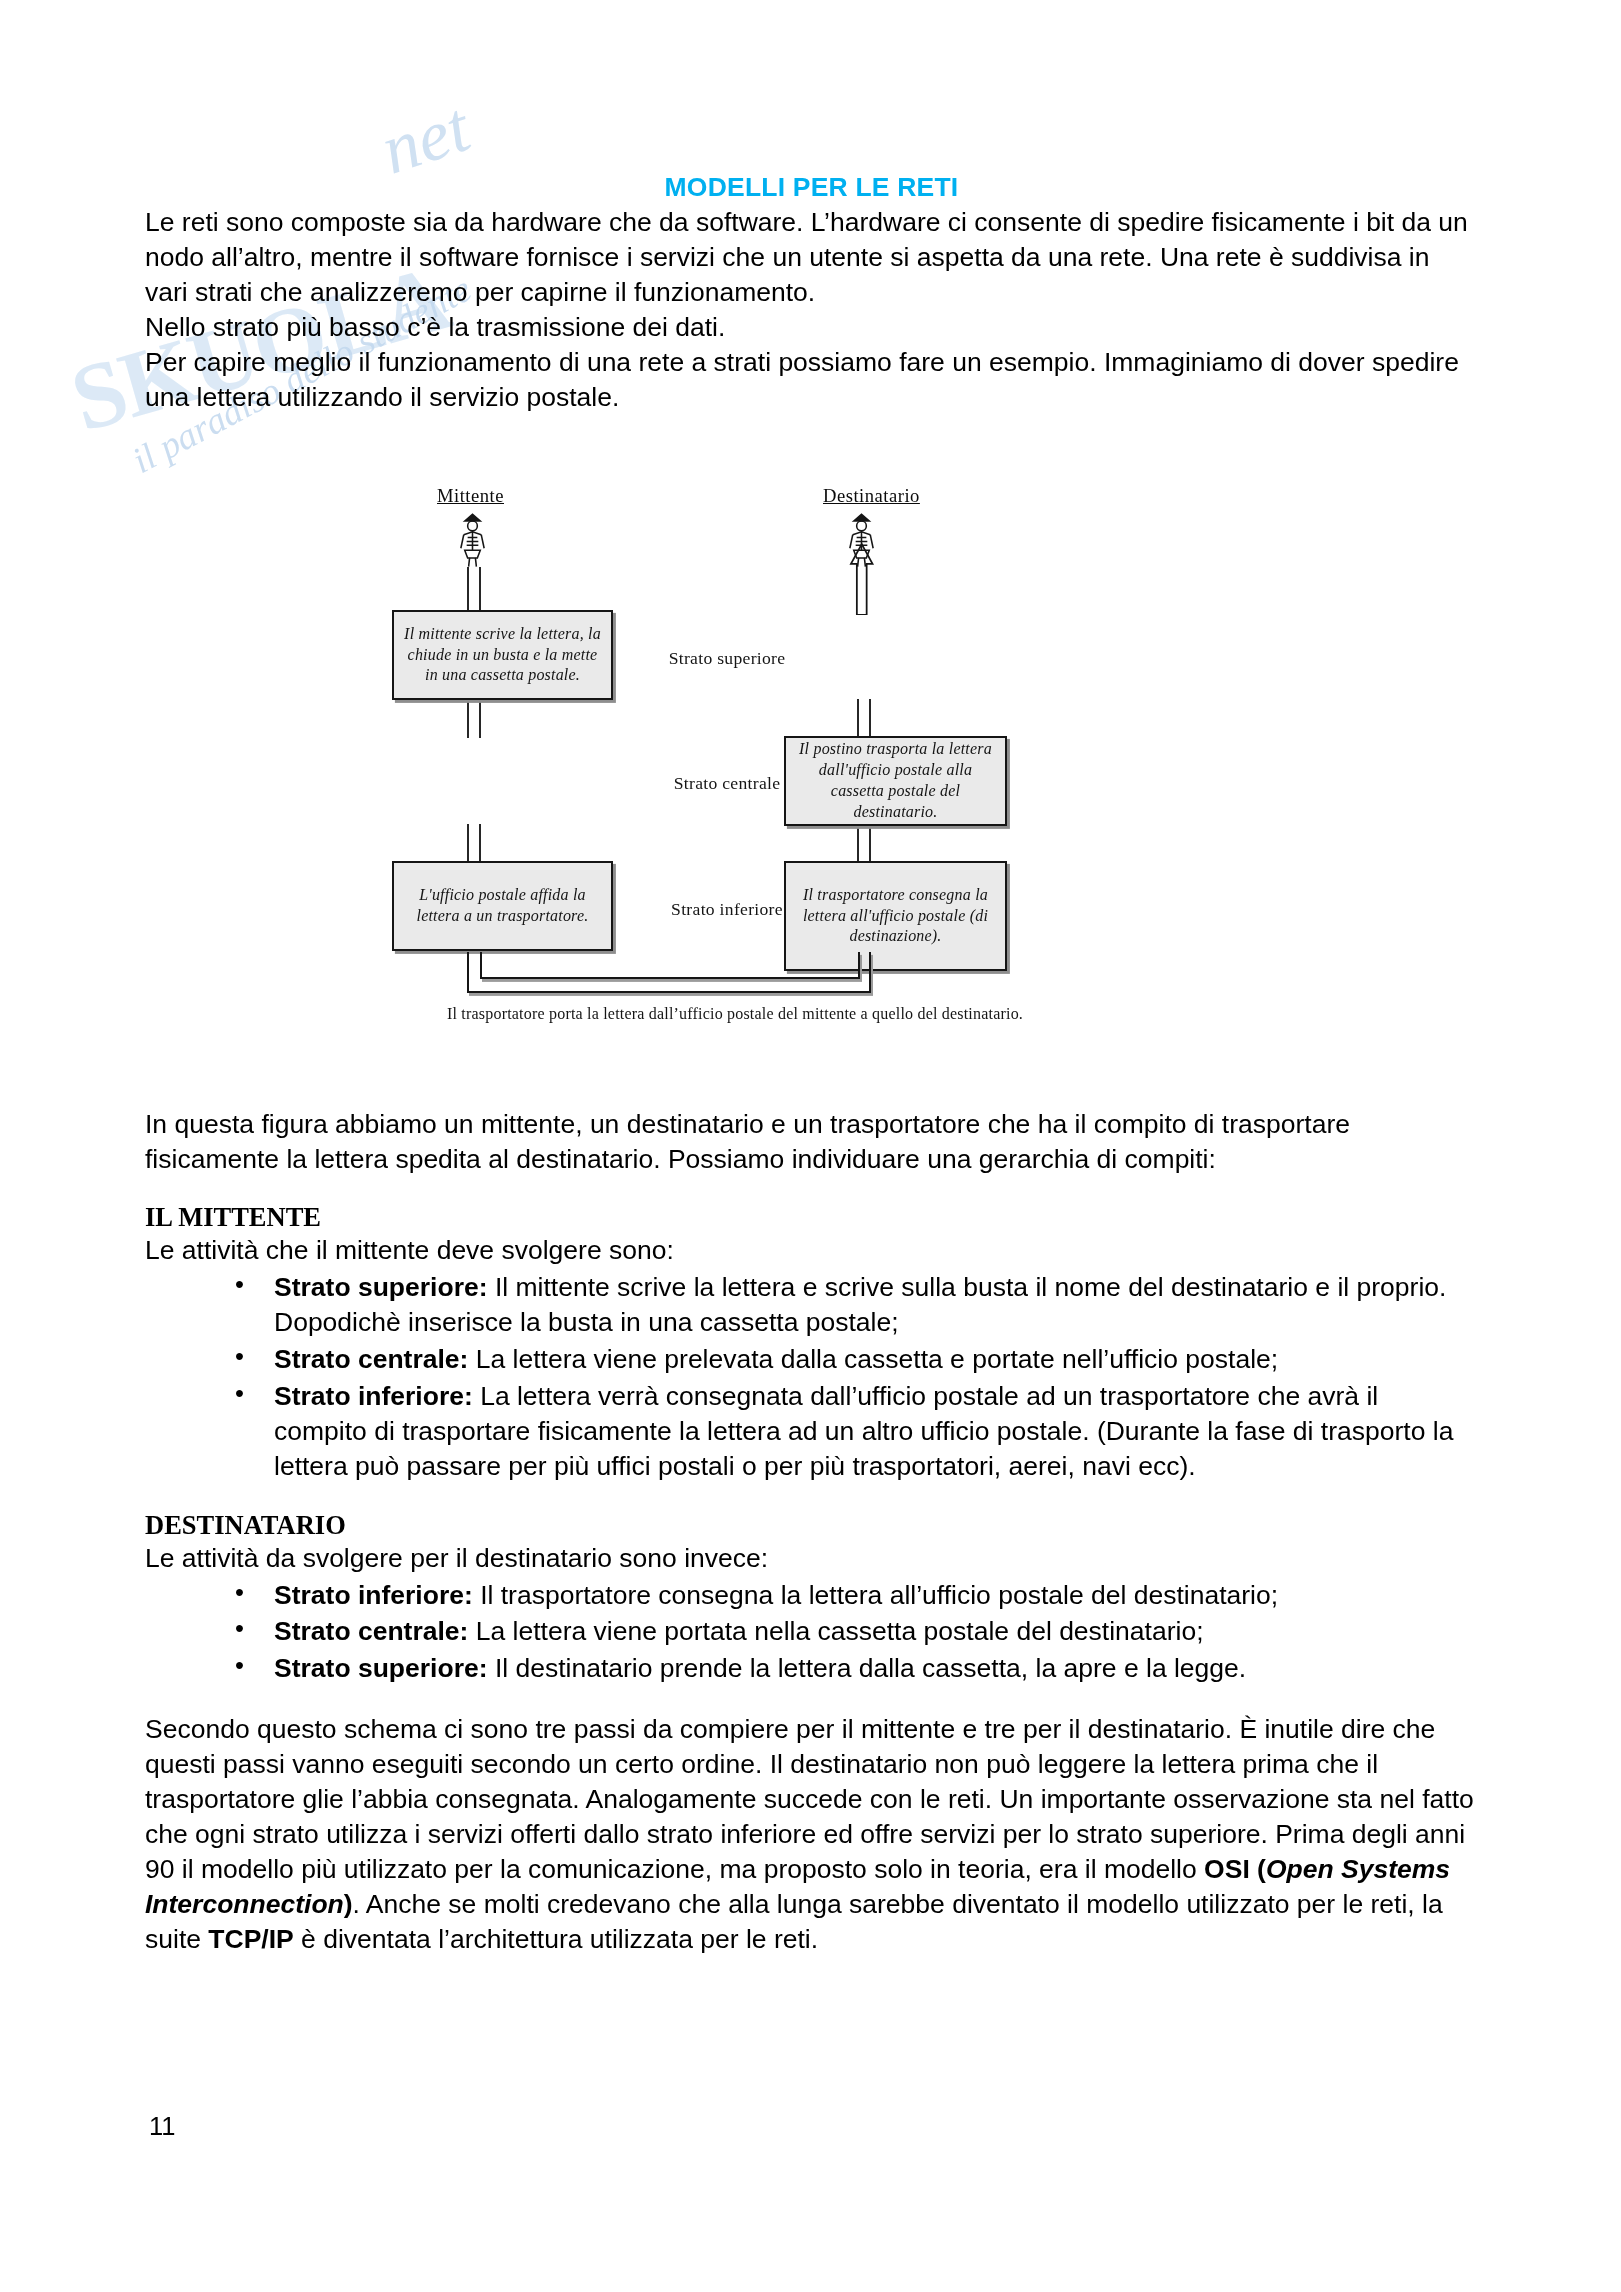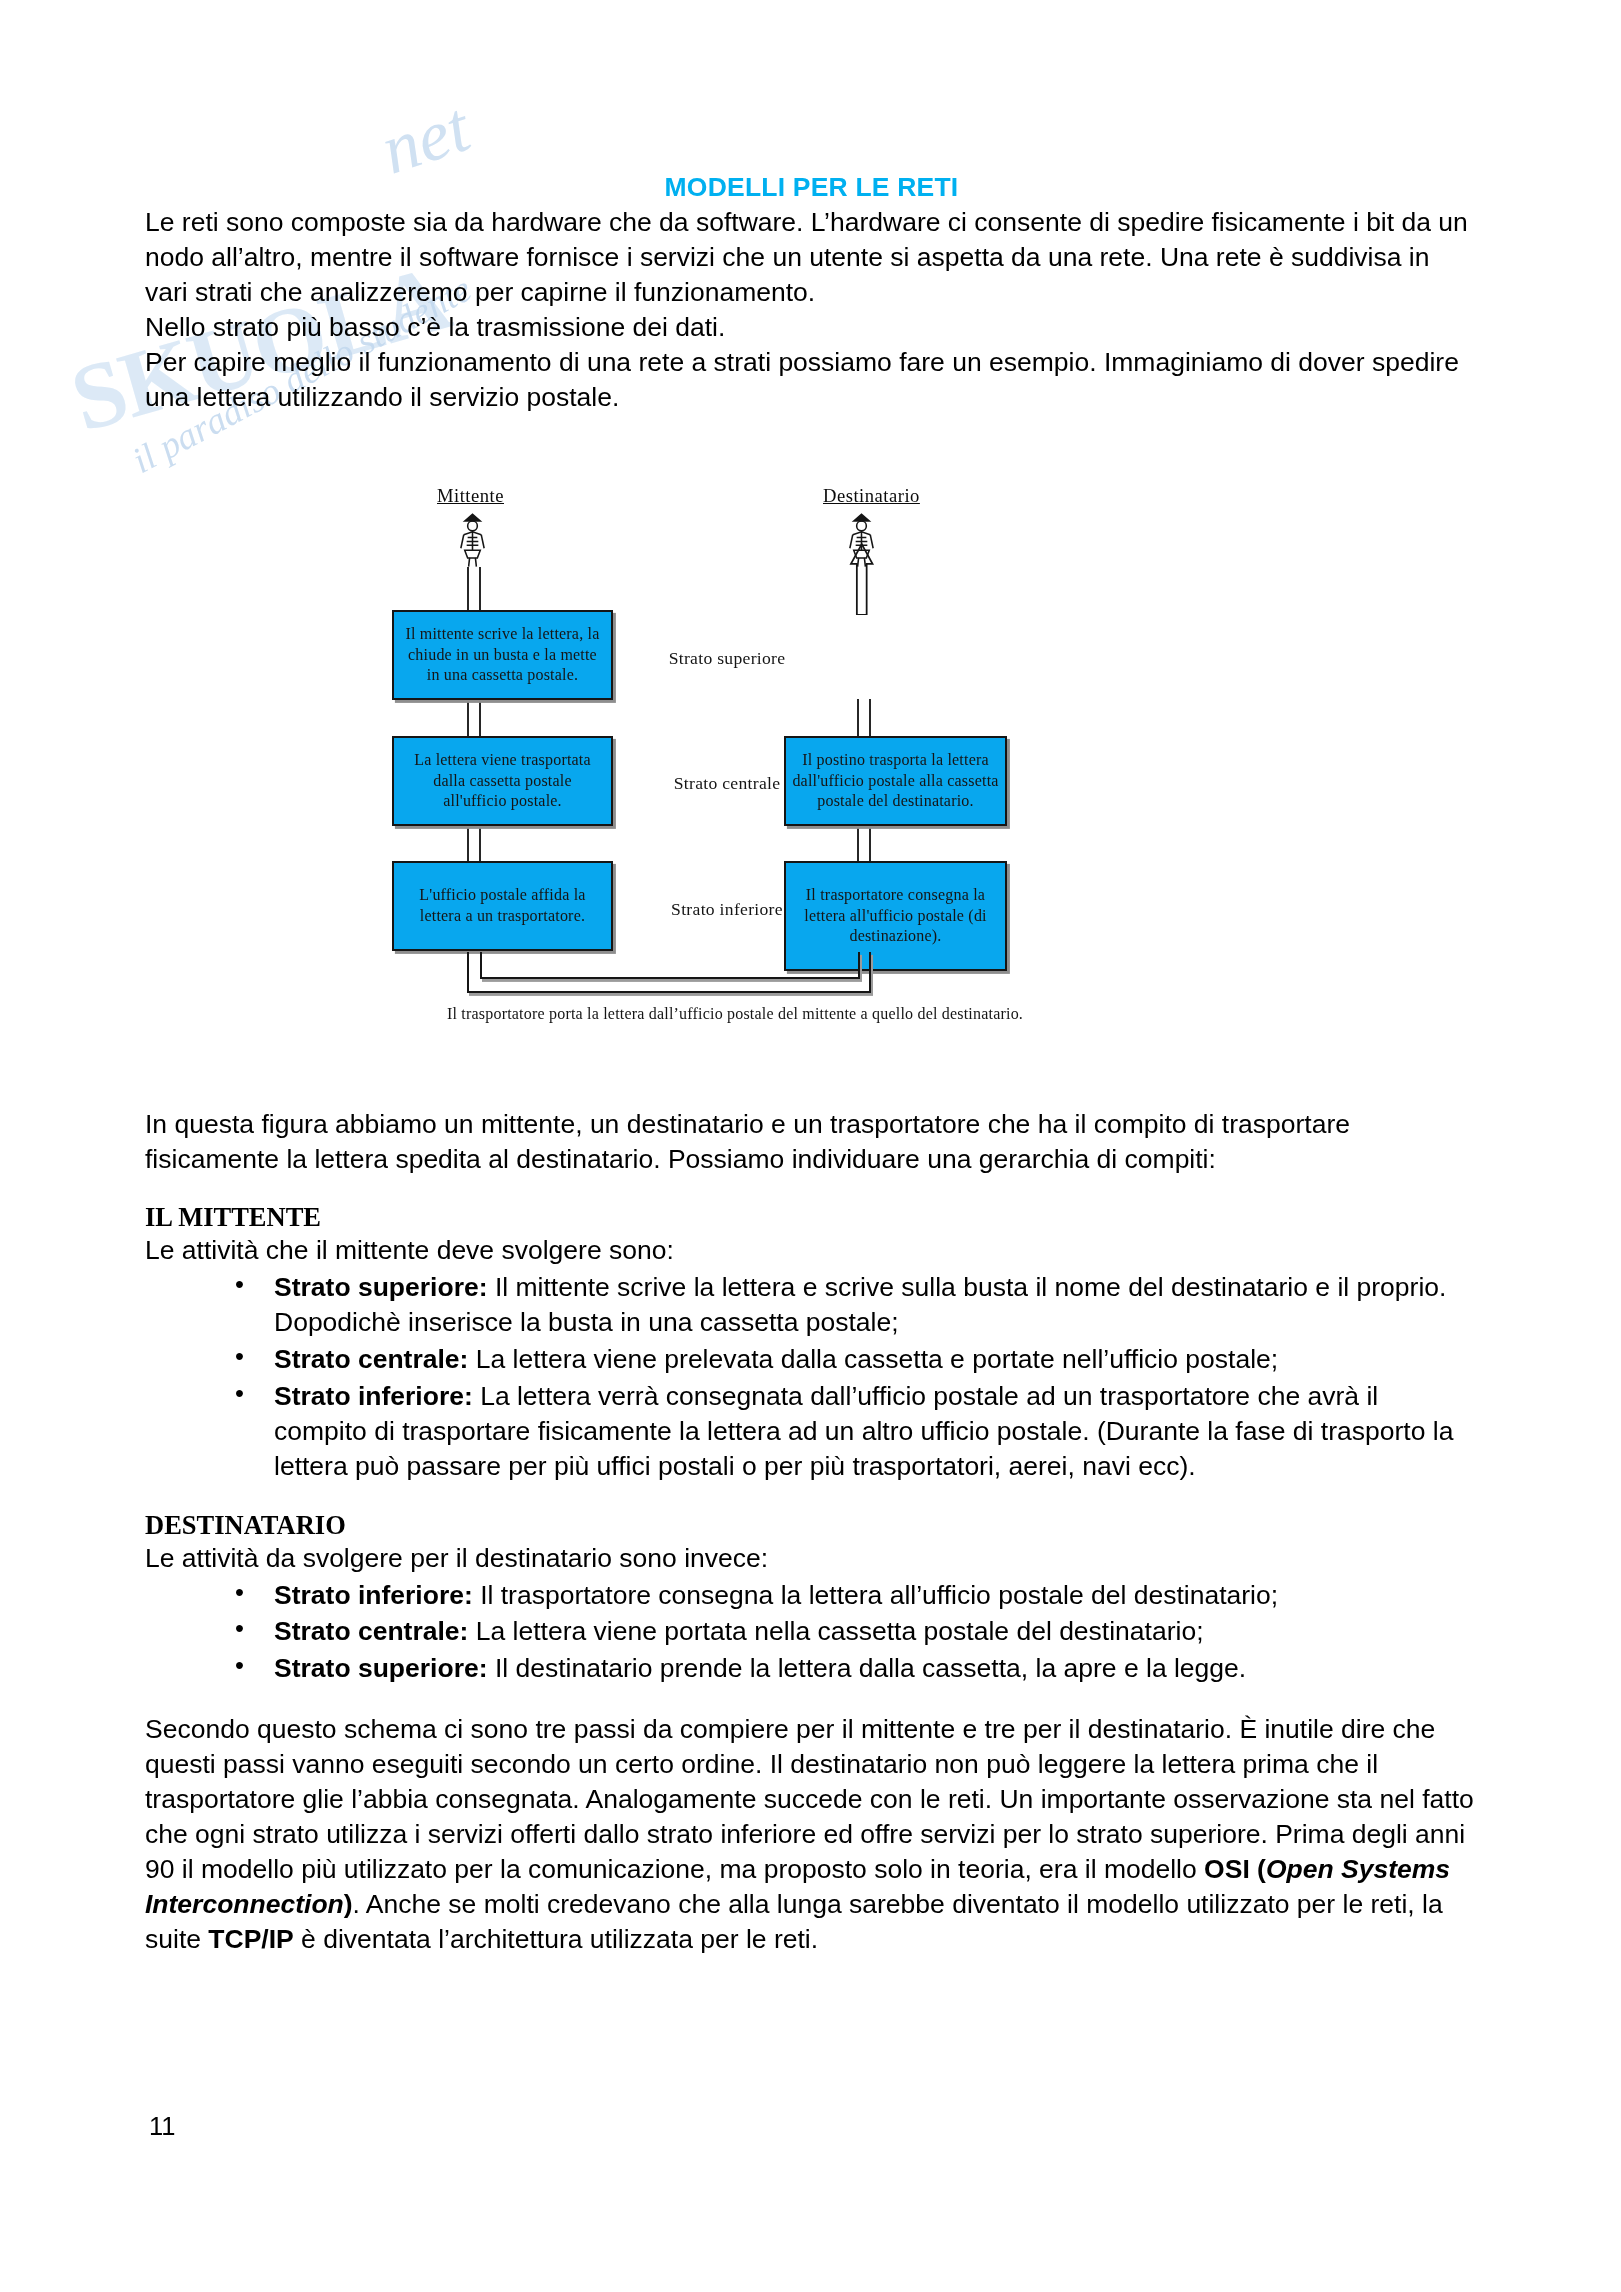--- a/index.html
+++ b/index.html
@@ -151,28 +151,29 @@
   }
   .v-line.hollow {
     background: transparent;
     border-left: 2px solid #2b2b2b;
     border-right: 2px solid #2b2b2b;
     width: 9.8px;
   }
   .fbox {
     position: absolute;
     border: 2px solid #1a1a1a;
-    background: #0ea5e9;
+    background: #e5e5e5;
     box-shadow: 2.9px 2.9px 0 #8d8d8d;
     box-sizing: border-box;
     display: flex;
     align-items: center;
     justify-content: center;
     text-align: center;
     padding: 3.9px 5.9px;
+    font-style: italic;
   }
   .fbox span {
     display: block;
     font-size: 16px;
     line-height: 1.3;
     letter-spacing: 0.2px;
   }
   .strato-label {
     position: absolute;
     font-size: 17.6px;
@@ -280,23 +281,20 @@
       <path d="M13 2 L24 22 L18 22 L18 74 L8 74 L8 22 L2 22 Z" fill="none" stroke="#1a1a1a" stroke-width="1.8"></path>
     </svg>
     <div class="v-line hollow" style="left:465px; top:214px; height:39px;"></div>
     <div class="v-line hollow" style="left:465px; top:339px; height:39px;"></div>
 
     <div class="fbox" style="left:0px; top:125px; width:221px; height:90px;">
       <span>Il mittente scrive la lettera, la chiude in un busta e la mette in una cassetta postale.</span>
     </div>
     <div class="strato-label" style="left:247px; top:163px;">Strato superiore</div>
 
-    <div class="fbox" style="left:0px; top:251px; width:221px; height:90px;">
-      <span>La lettera viene trasportata dalla cassetta postale all'ufficio postale.</span>
-    </div>
     <div class="strato-label" style="left:247px; top:288px;">Strato centrale</div>
     <div class="fbox" style="left:392px; top:251px; width:223px; height:90px;">
       <span>Il postino trasporta la lettera dall'ufficio postale alla cassetta postale del destinatario.</span>
     </div>
 
     <div class="fbox" style="left:0px; top:376px; width:221px; height:90px;">
       <span>L'ufficio postale affida la lettera a un trasportatore.</span>
     </div>
     <div class="strato-label" style="left:247px; top:414px;">Strato inferiore</div>
     <div class="fbox" style="left:392px; top:376px; width:223px; height:110px;">

